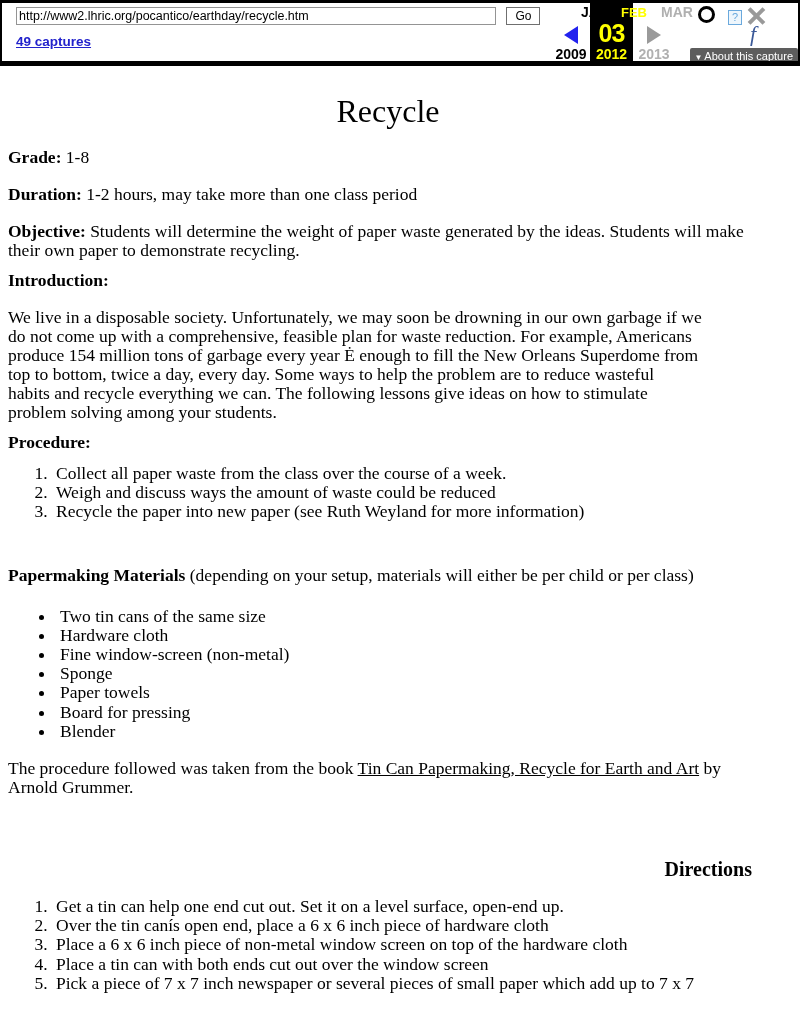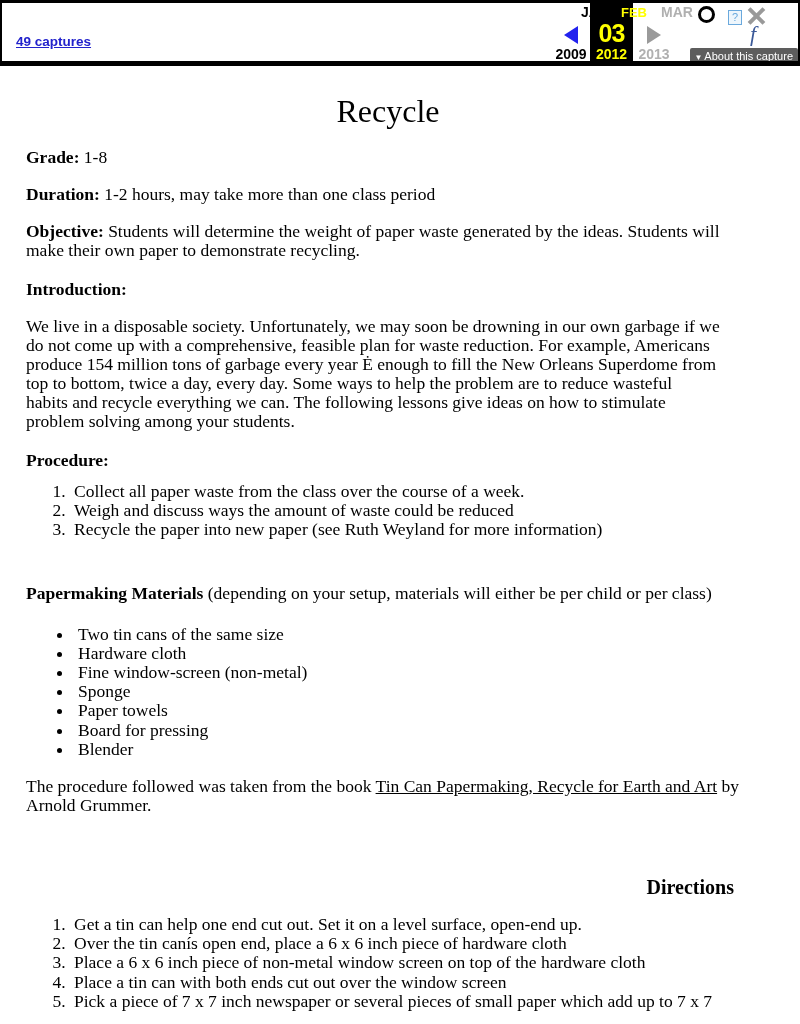--- a/index.html
+++ b/index.html
@@ -231,21 +231,21 @@
     cursor: pointer;
     white-space: nowrap;
   }
   .wm-about .cap-label { text-decoration: underline; margin-top: 11px; }
   .wm-about .cap-caret { font-size: 8px; margin-right: 2px; }
 
   
   #page {
     position: relative;
     width: 776px;
-    padding: 0 26px;
+    padding: 0 8px;
     box-sizing: border-box;
     overflow: hidden;
   }
   h1.doc-title {
     font-family: "Liberation Serif", "DejaVu Serif", serif;
     font-size: 32px;
     font-weight: normal;
     text-align: center;
     margin: 26px 0 0 0;
     line-height: 38px;
@@ -254,21 +254,21 @@
     font-size: 17.5px;
     line-height: 19px;
     margin: 18px 0 0 0;
     white-space: nowrap;
   }
   p.doc-p.wrap { white-space: normal; }
   .lbl { font-weight: bold; }
   h3.sec {
     font-size: 17.5px;
     font-weight: bold;
-    margin: 19px 0 0 0;
+    margin: 10px 0 0 0;
     line-height: 20px;
   }
   ol.doc-ol, ul.doc-ul {
     margin: 12px 0 0 0;
     padding-left: 44px;
     font-size: 17.5px;
     line-height: 19.2px;
   }
   ul.doc-ul { padding-left: 48px; margin-top: 22px; }
   ol.doc-ol li, ul.doc-ul li {
@@ -289,20 +289,24 @@
     text-align: right;
     margin: 16px;
     line-height: 24px;
   }
 </style>
 </head>
 <body>
 
 <div id="wm-toolbar">
 
+  <div class="wm-urlrow">
+    <input class="wm-url-input" type="text" value="http://www2.lhric.org/pocantico/earthday/recycle.htm" style="">
+    <button class="wm-go">Go</button>
+  </div>
 
   <div class="wm-captures">
     <a class="wm-captures-link" href="#">49 captures</a>
     <span class="wm-captures-range">20 May 2001 - 3 Feb 2012</span>
   </div>
 
   <div class="wm-cal">
 
     <div class="wm-cal-col wm-cal-prev">
       <div class="wm-cal-mon">JAN</div>

